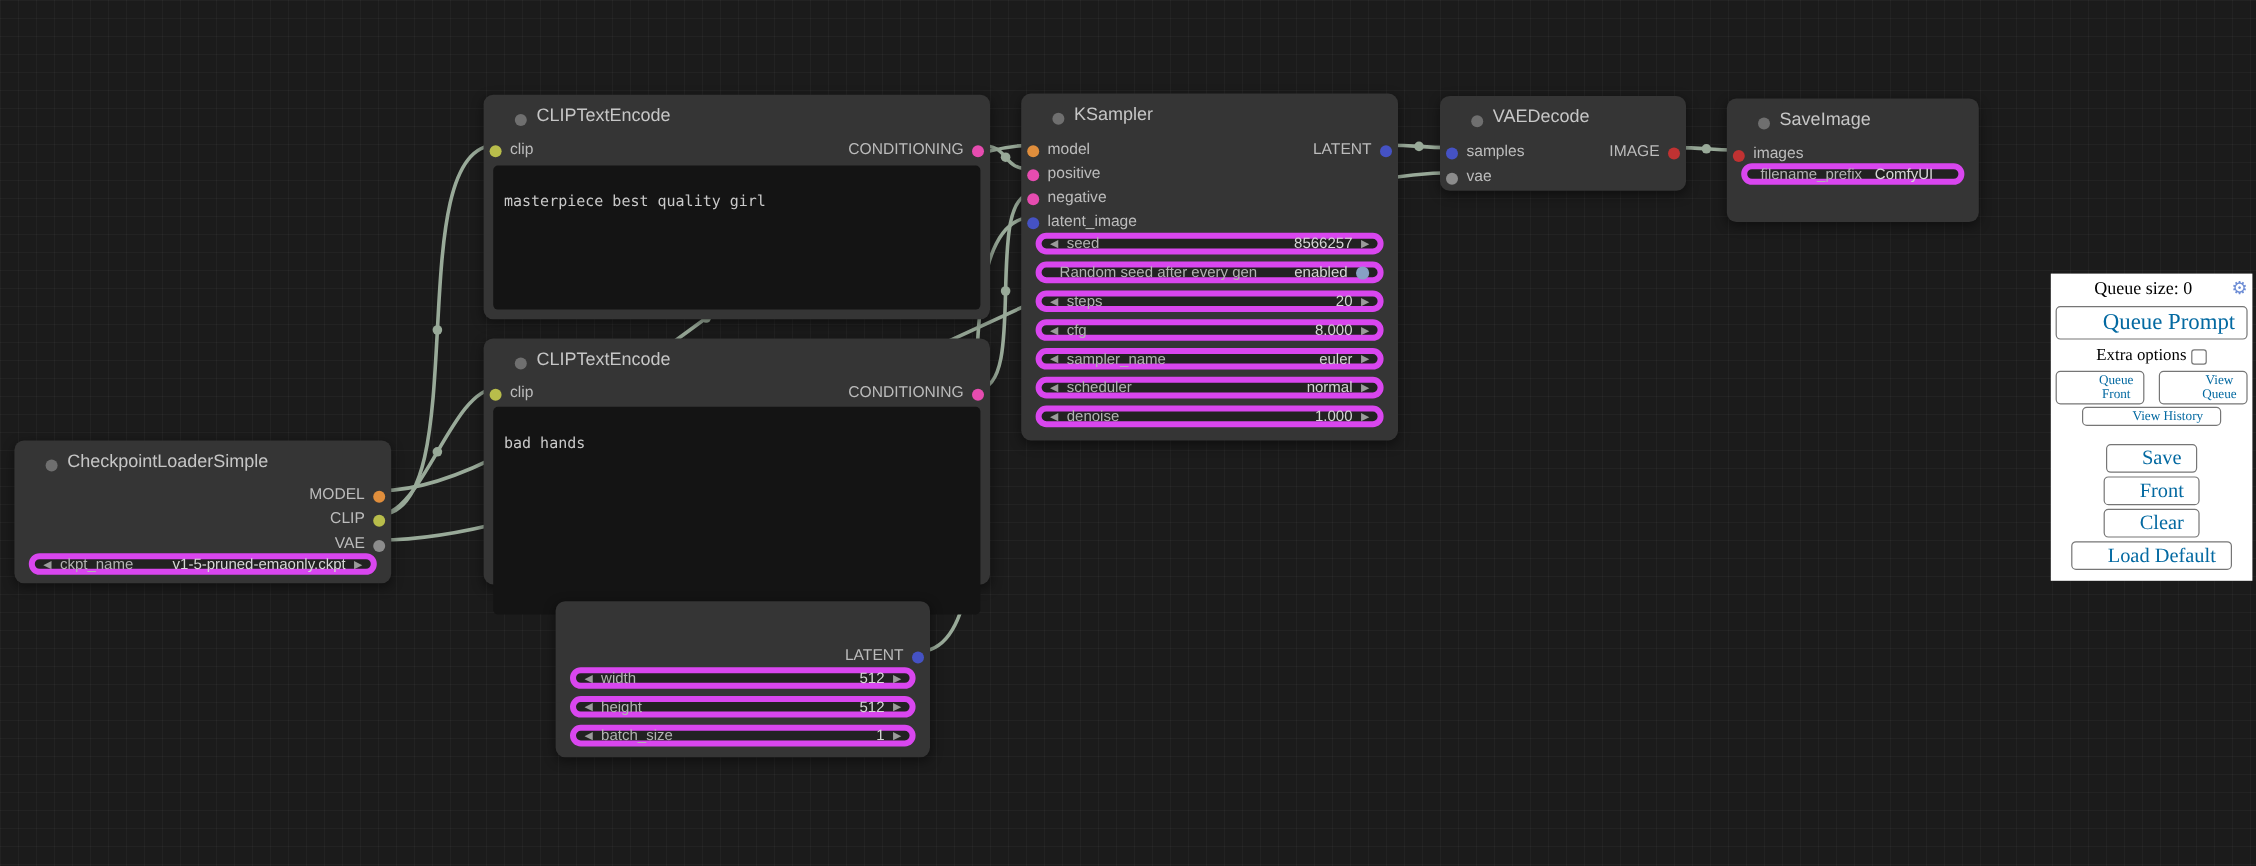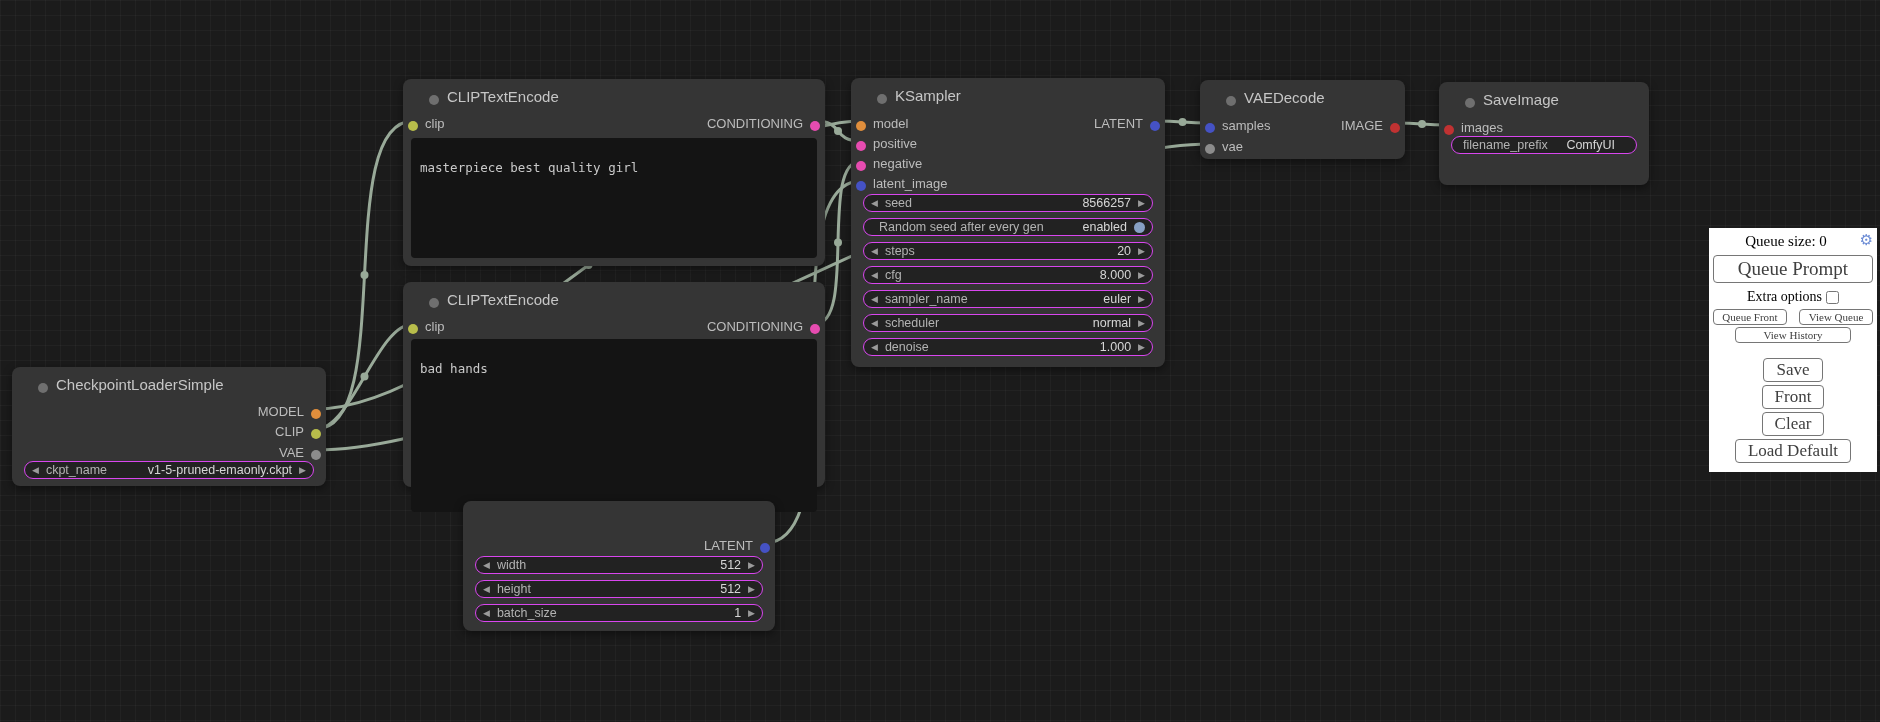--- a/index.html
+++ b/index.html
@@ -19,36 +19,36 @@
               color:#c6c6c6;font-size:15px;}
   .title-dot{width:10px;height:10px;border-radius:50%;background:#6f6f6f;flex:0 0 auto;}
 
   .slot{position:absolute;height:20px;display:flex;align-items:flex-end;gap:7px;
         color:#bcbcbc;font-size:13px;white-space:nowrap;}
   .slot.in{left:5px;}
   .slot.out{right:5px;}
   .dot{width:10px;height:10px;border-radius:50%;flex:0 0 auto;}
 
   .widget{position:absolute;left:12px;right:12px;height:18px;box-sizing:border-box;
-          background:#222;border:1px solid #d946ef;border-radius:9px;
+          background:#222;border:5px solid #d946ef;border-radius:9px;
           display:flex;align-items:center;gap:7px;padding:0 7px;font-size:12.5px;}
   .warrow{color:#9b9b9b;font-size:9px;line-height:1;flex:0 0 auto;}
   .wlabel{color:#b3b3b3;white-space:nowrap;}
   .wvalue{flex:1;text-align:right;color:#d6d6d6;white-space:nowrap;overflow:hidden;}
   .toggle-dot{width:11px;height:11px;border-radius:50%;flex:0 0 auto;}
 
   .node-text{position:absolute;left:8px;right:8px;background:#141414;border-radius:4px;
              color:#c9c9c9;font-family:"DejaVu Sans Mono",monospace;font-size:12.5px;
              padding:22px 9px;box-sizing:border-box;white-space:pre-wrap;overflow:hidden;}
 
   .menu{position:absolute;left:1709px;top:228px;width:168px;background:#ffffff;z-index:5;
         font-family:"Liberation Serif",serif;color:#000;text-align:center;
         padding:3px 4px 6px;box-sizing:border-box;}
   .menu button{font-family:"Liberation Serif",serif;background:#fff;border:1px solid #767676;
-               border-radius:4px;color:#404040;cursor:pointer;}
+               border-radius:4px;color:#0369a1;cursor:pointer;padding-left:29px;}
   .menu-header{position:relative;font-size:15px;padding:2px 14px 3px 0;}
   .gear{position:absolute;right:0;top:0;color:#6c8cd5;font-size:15px;cursor:pointer;}
   .queue-prompt{width:100%;font-size:19px;padding:2px 0;margin:2px 0 4px;}
   .extra-row{font-size:14px;display:flex;justify-content:center;align-items:center;gap:4px;padding:2px 0 4px;}
   .extra-row input{margin:0;width:13px;height:13px;}
   .btn-row{display:flex;gap:12px;margin:0 0 2px;}
   .btn-row .small-btn{flex:1;}
   .small-btn{font-size:11px;padding:1px 2px;}
   .view-history{width:72%;margin:0 auto 2px;display:block;}
   .menu-gap{height:10px;}

